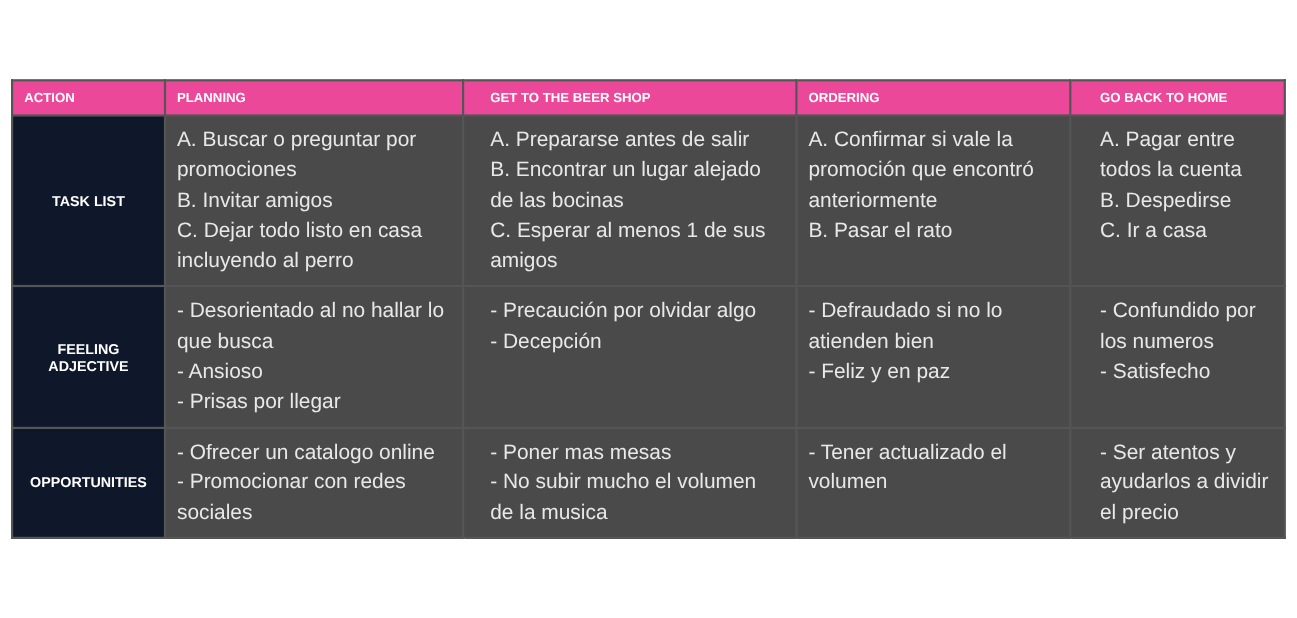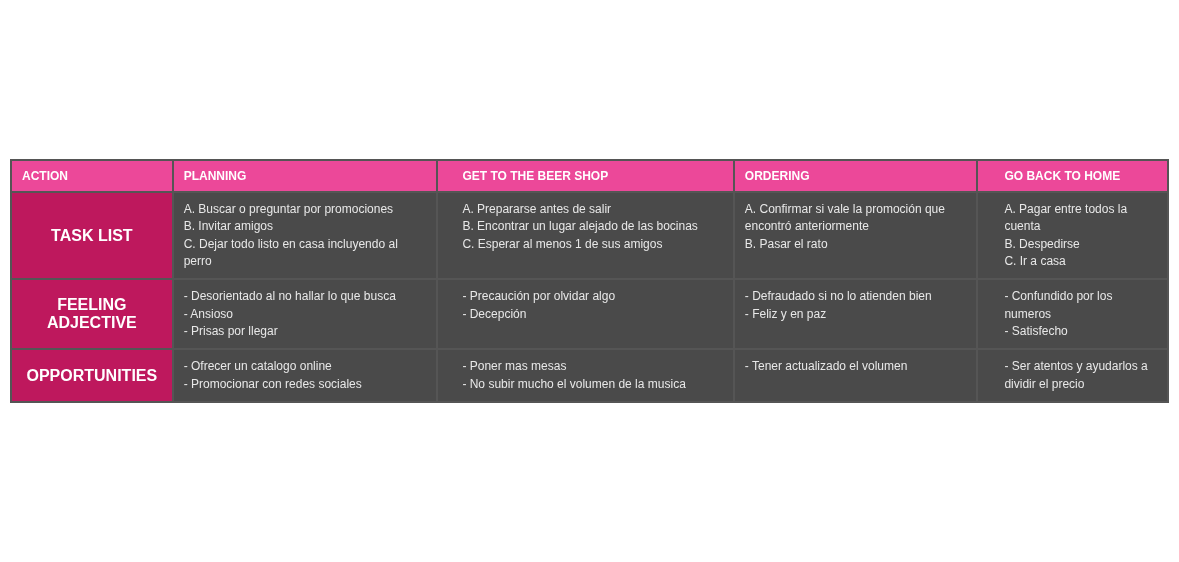--- a/index.html
+++ b/index.html
@@ -29,34 +29,34 @@
     thead tr th {
       background-color: #ec4899;
       color: #fff;
       font-weight: bold;
       font-size: 12px;
       vertical-align: middle;
       text-transform: uppercase;
     }
     
     tbody tr td:first-child {
-      background-color: #be185d;
+      background-color: #0f172a;
       color: #fff;
       font-weight: bold;
-      font-size: 16px;
+      font-size: 13px;
       text-align: center;
       vertical-align: middle;
       text-transform: uppercase;
       width: 120px;
     }
     
     tbody tr td:not(:first-child) {
       background-color: #4a4a4a;
       color: #e8e8e8;
-      font-size: 12px;
+      font-size: 19px;
       vertical-align: top;
       line-height: 1.45;
     }
     
     th:nth-child(1), td:nth-child(1) { width: 120px; }
     th:nth-child(2), td:nth-child(2) { width: 250px; }
     th:nth-child(3), td:nth-child(3) { width: 280px; padding-left: 24px; }
     th:nth-child(4), td:nth-child(4) { width: 230px; }
     th:nth-child(5), td:nth-child(5) { width: 180px; padding-left: 26px; }
   </style>

